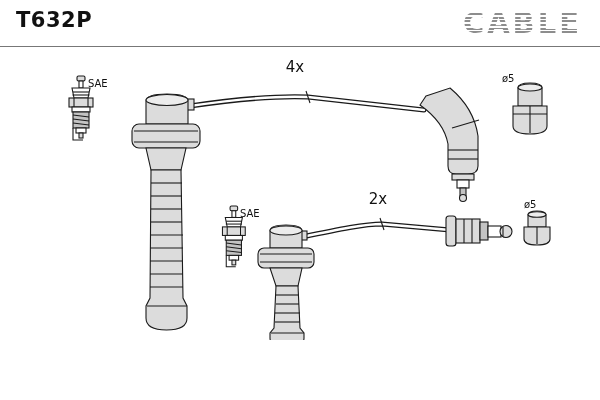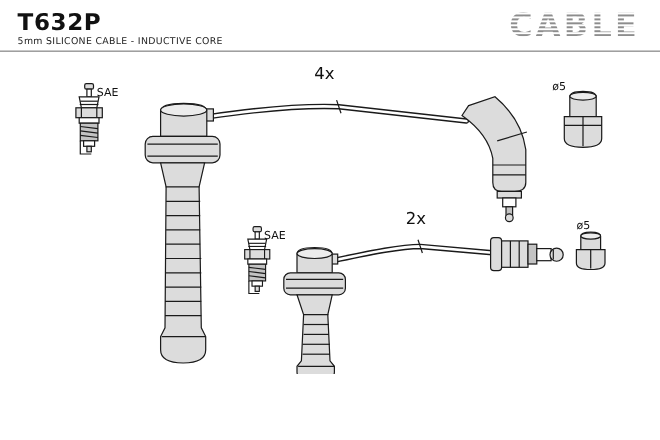--- a/index.html
+++ b/index.html
@@ -24,21 +24,20 @@
   .t-small{font-size:10px;}
   .t-qty{font-size:15px;font-weight:500;}
 </style>
 </head>
 <body>
 
 <div class="page">
 
   <div class="header">
     <div class="part-number">T632P</div>
-    <div class="subtitle">5mm SILICONE CABLE - INDUCTIVE CORE</div>
     <div class="brand-logo">CABLE</div>
     <div class="header-line"></div>
   </div>
 
   <svg width="600" height="400" viewBox="0 0 600 400">
 
     <g>
       <path class="cable-outer" d="M190,106 C245,98 285,96 308,97 L424,110"></path>
       <path class="cable-inner" d="M190,106 C245,98 285,96 308,97 L424,110"></path>
       <line class="ln" x1="306" y1="91" x2="310" y2="103"></line>

